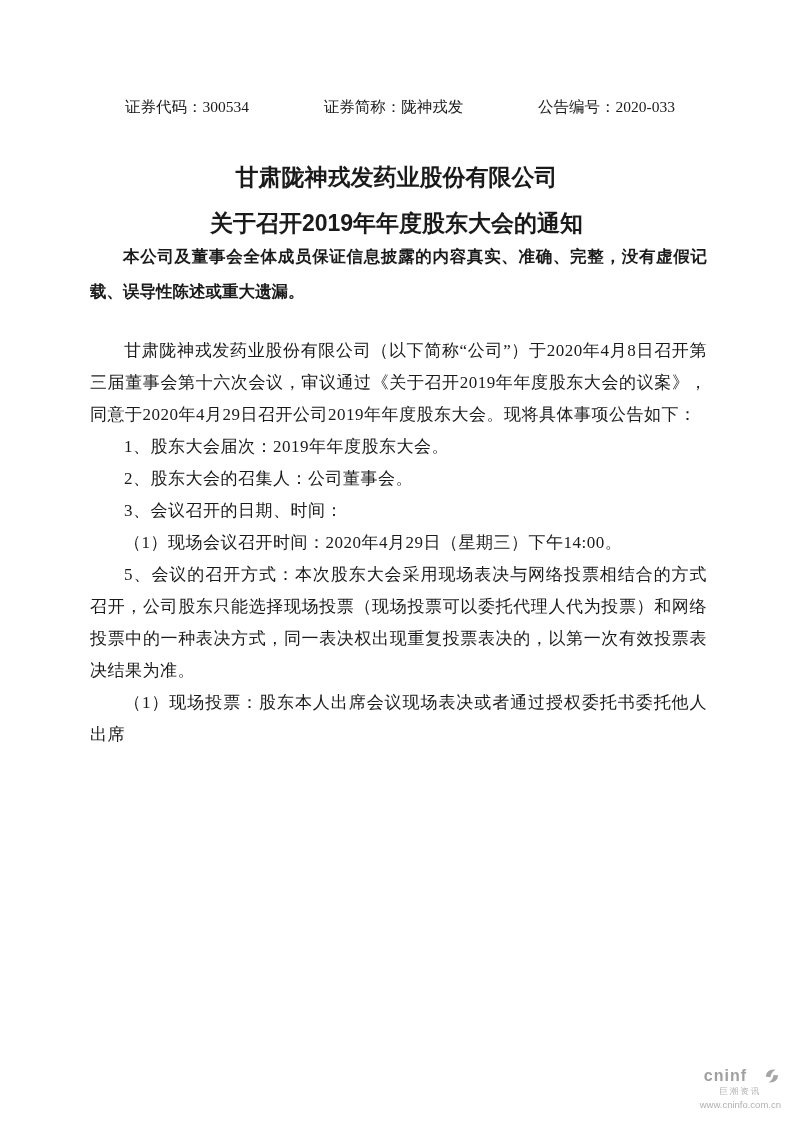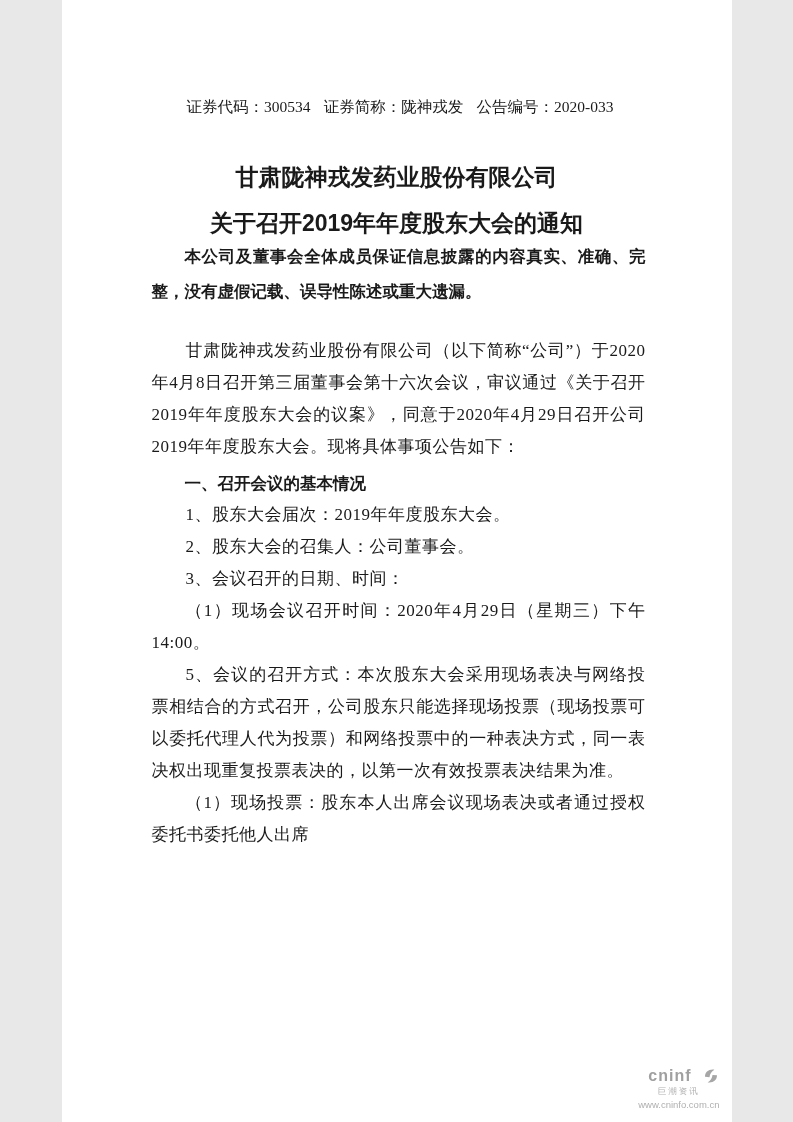--- a/index.html
+++ b/index.html
@@ -1,18 +1,18 @@
 <!DOCTYPE html>
 <html><head>
 <meta charset="utf-8">
 <style>
   html, body { margin: 0; padding: 0; background: #e8e8e8; }
   .page {
     position: relative;
-    width: 670px;
+    width: 793px;
     height: 1122px;
     margin: 0 auto;
     background: #ffffff;
     color: #1a1a1a;
     font-family: "Liberation Serif", "DejaVu Serif", serif;
     overflow: hidden;
   }
   .doc-header {
     display: flex;
     justify-content: space-between;
@@ -70,21 +70,21 @@
     right: 12px;
     bottom: 12px;
     text-align: center;
     color: #a6a6a6;
     font-family: "Liberation Sans", "DejaVu Sans", sans-serif;
   }
   .logo-row {
     display: flex;
     align-items: center;
     justify-content: flex-end;
-    gap: 10px;
+    gap: 16px;
   }
   .logo-text {
     font-weight: bold;
     font-size: 16px;
     letter-spacing: 1px;
     color: #a0a0a0;
   }
   .logo-caption {
     font-size: 8.5px;
     letter-spacing: 2px;
@@ -111,21 +111,20 @@
   </div>
 
   <div class="doc-title title-company">甘肃陇神戎发药业股份有限公司</div>
   <div class="doc-title title-subject">关于召开2019年年度股东大会的通知</div>
 
   <div class="content">
     <div class="disclaimer">本公司及董事会全体成员保证信息披露的内容真实、准确、完整，没有虚假记载、误导性陈述或重大遗漏。</div>
 
     <p class="intro">甘肃陇神戎发药业股份有限公司（以下简称“公司”）于2020年4月8日召开第三届董事会第十六次会议，审议通过《关于召开2019年年度股东大会的议案》，同意于2020年4月29日召开公司2019年年度股东大会。现将具体事项公告如下：</p>
 
-    <div class="section-heading">一、召开会议的基本情况</div>
 
     <p class="body-para">1、股东大会届次：2019年年度股东大会。</p>
     <p class="body-para">2、股东大会的召集人：公司董事会。</p>
     <p class="body-para">3、会议召开的日期、时间：</p>
     <p class="body-para">（1）现场会议召开时间：2020年4月29日（星期三）下午14:00。</p>
     <p class="body-para">5、会议的召开方式：本次股东大会采用现场表决与网络投票相结合的方式召开，公司股东只能选择现场投票（现场投票可以委托代理人代为投票）和网络投票中的一种表决方式，同一表决权出现重复投票表决的，以第一次有效投票表决结果为准。</p>
     <p class="body-para">（1）现场投票：股东本人出席会议现场表决或者通过授权委托书委托他人出席</p>
   </div>
 
   <div class="footer-logo">

